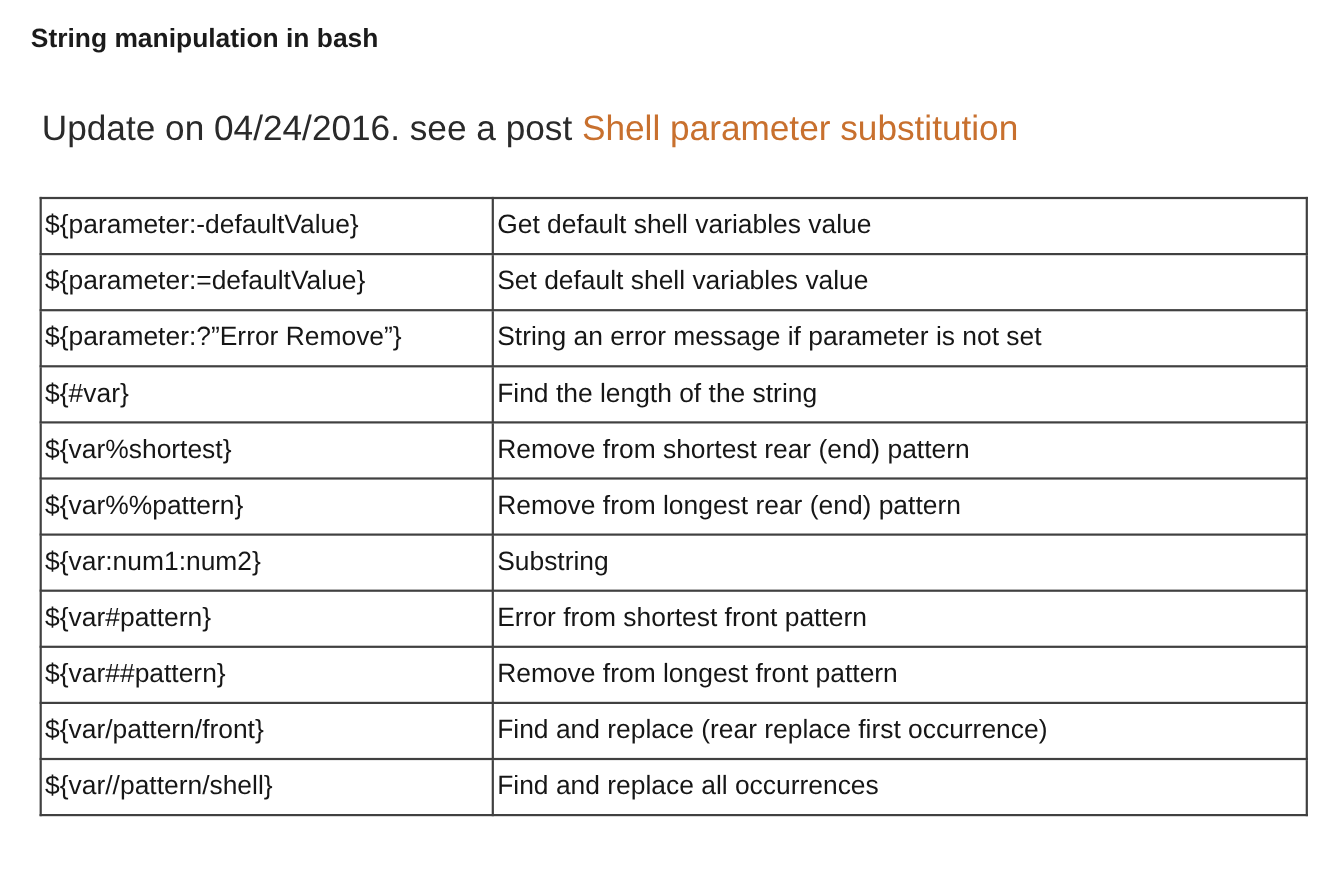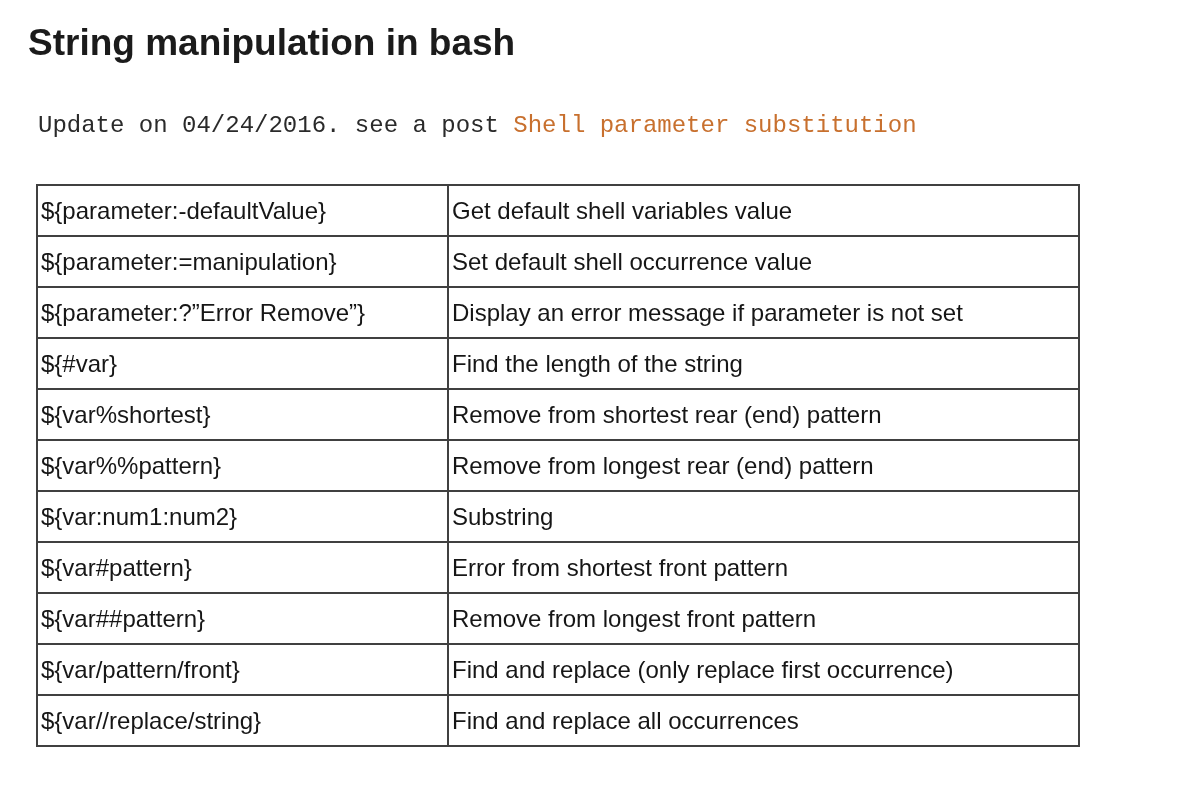--- a/index.html
+++ b/index.html
@@ -12,32 +12,31 @@
   body{
     width:1200px;
     height:799px;
     font-family:"Liberation Sans","DejaVu Sans",sans-serif;
     color:var(--text);
     padding:22px 0 0 28px;
     overflow:hidden;
   }
   h1{
     margin:0;
-    font-size:37px;
+    font-size:24px;
     line-height:1.15;
     font-weight:bold;
     color:#1b1b1b;
     letter-spacing:0px;
   }
   .note{
     margin:47px 0 0 10px;
-    font-size:24px;
+    font-size:32px;
     line-height:1.2;
     color:#2a2a2a;
-    font-family:Liberation Mono, monospace;
   }
   .note a{
     color:var(--link);
     text-decoration:none;
     cursor:pointer;
   }
   table{
     margin:44px 0 0 8px;
     border-collapse:collapse;
     width:1042px;
@@ -47,42 +46,42 @@
     border:2px solid var(--border);
     height:51px;
     font-size:24px;
     padding:0 2px 0 3px;
     vertical-align:middle;
     white-space:nowrap;
     overflow:visible;
     color:#161616;
   }
   td.syntax{width:411px;}
-  td.desc{width:631px;}
+  td.desc{width:740px;}
 </style>
 </head>
 <body>
 
 <h1>String manipulation in bash</h1>
 
 <p class="note"><span>Update on 04/24/2016. see a post </span><a href="#">Shell parameter substitution</a></p>
 
 <table>
   <tbody>
     <tr>
       <td class="syntax">${parameter:-defaultValue}</td>
       <td class="desc">Get default shell variables value</td>
     </tr>
     <tr>
-      <td class="syntax">${parameter:=manipulation}</td>
-      <td class="desc">Set default shell occurrence value</td>
+      <td class="syntax">${parameter:=defaultValue}</td>
+      <td class="desc">Set default shell variables value</td>
     </tr>
     <tr>
       <td class="syntax">${parameter:?”Error Remove”}</td>
-      <td class="desc">Display an error message if parameter is not set</td>
+      <td class="desc">String an error message if parameter is not set</td>
     </tr>
     <tr>
       <td class="syntax">${#var}</td>
       <td class="desc">Find the length of the string</td>
     </tr>
     <tr>
       <td class="syntax">${var%shortest}</td>
       <td class="desc">Remove from shortest rear (end) pattern</td>
     </tr>
     <tr>
@@ -96,20 +95,20 @@
     <tr>
       <td class="syntax">${var#pattern}</td>
       <td class="desc">Error from shortest front pattern</td>
     </tr>
     <tr>
       <td class="syntax">${var##pattern}</td>
       <td class="desc">Remove from longest front pattern</td>
     </tr>
     <tr>
       <td class="syntax">${var/pattern/front}</td>
-      <td class="desc">Find and replace (only replace first occurrence)</td>
+      <td class="desc">Find and replace (rear replace first occurrence)</td>
     </tr>
     <tr>
-      <td class="syntax">${var//replace/string}</td>
+      <td class="syntax">${var//pattern/shell}</td>
       <td class="desc">Find and replace all occurrences</td>
     </tr>
   </tbody>
 </table>
 
 </body></html>

